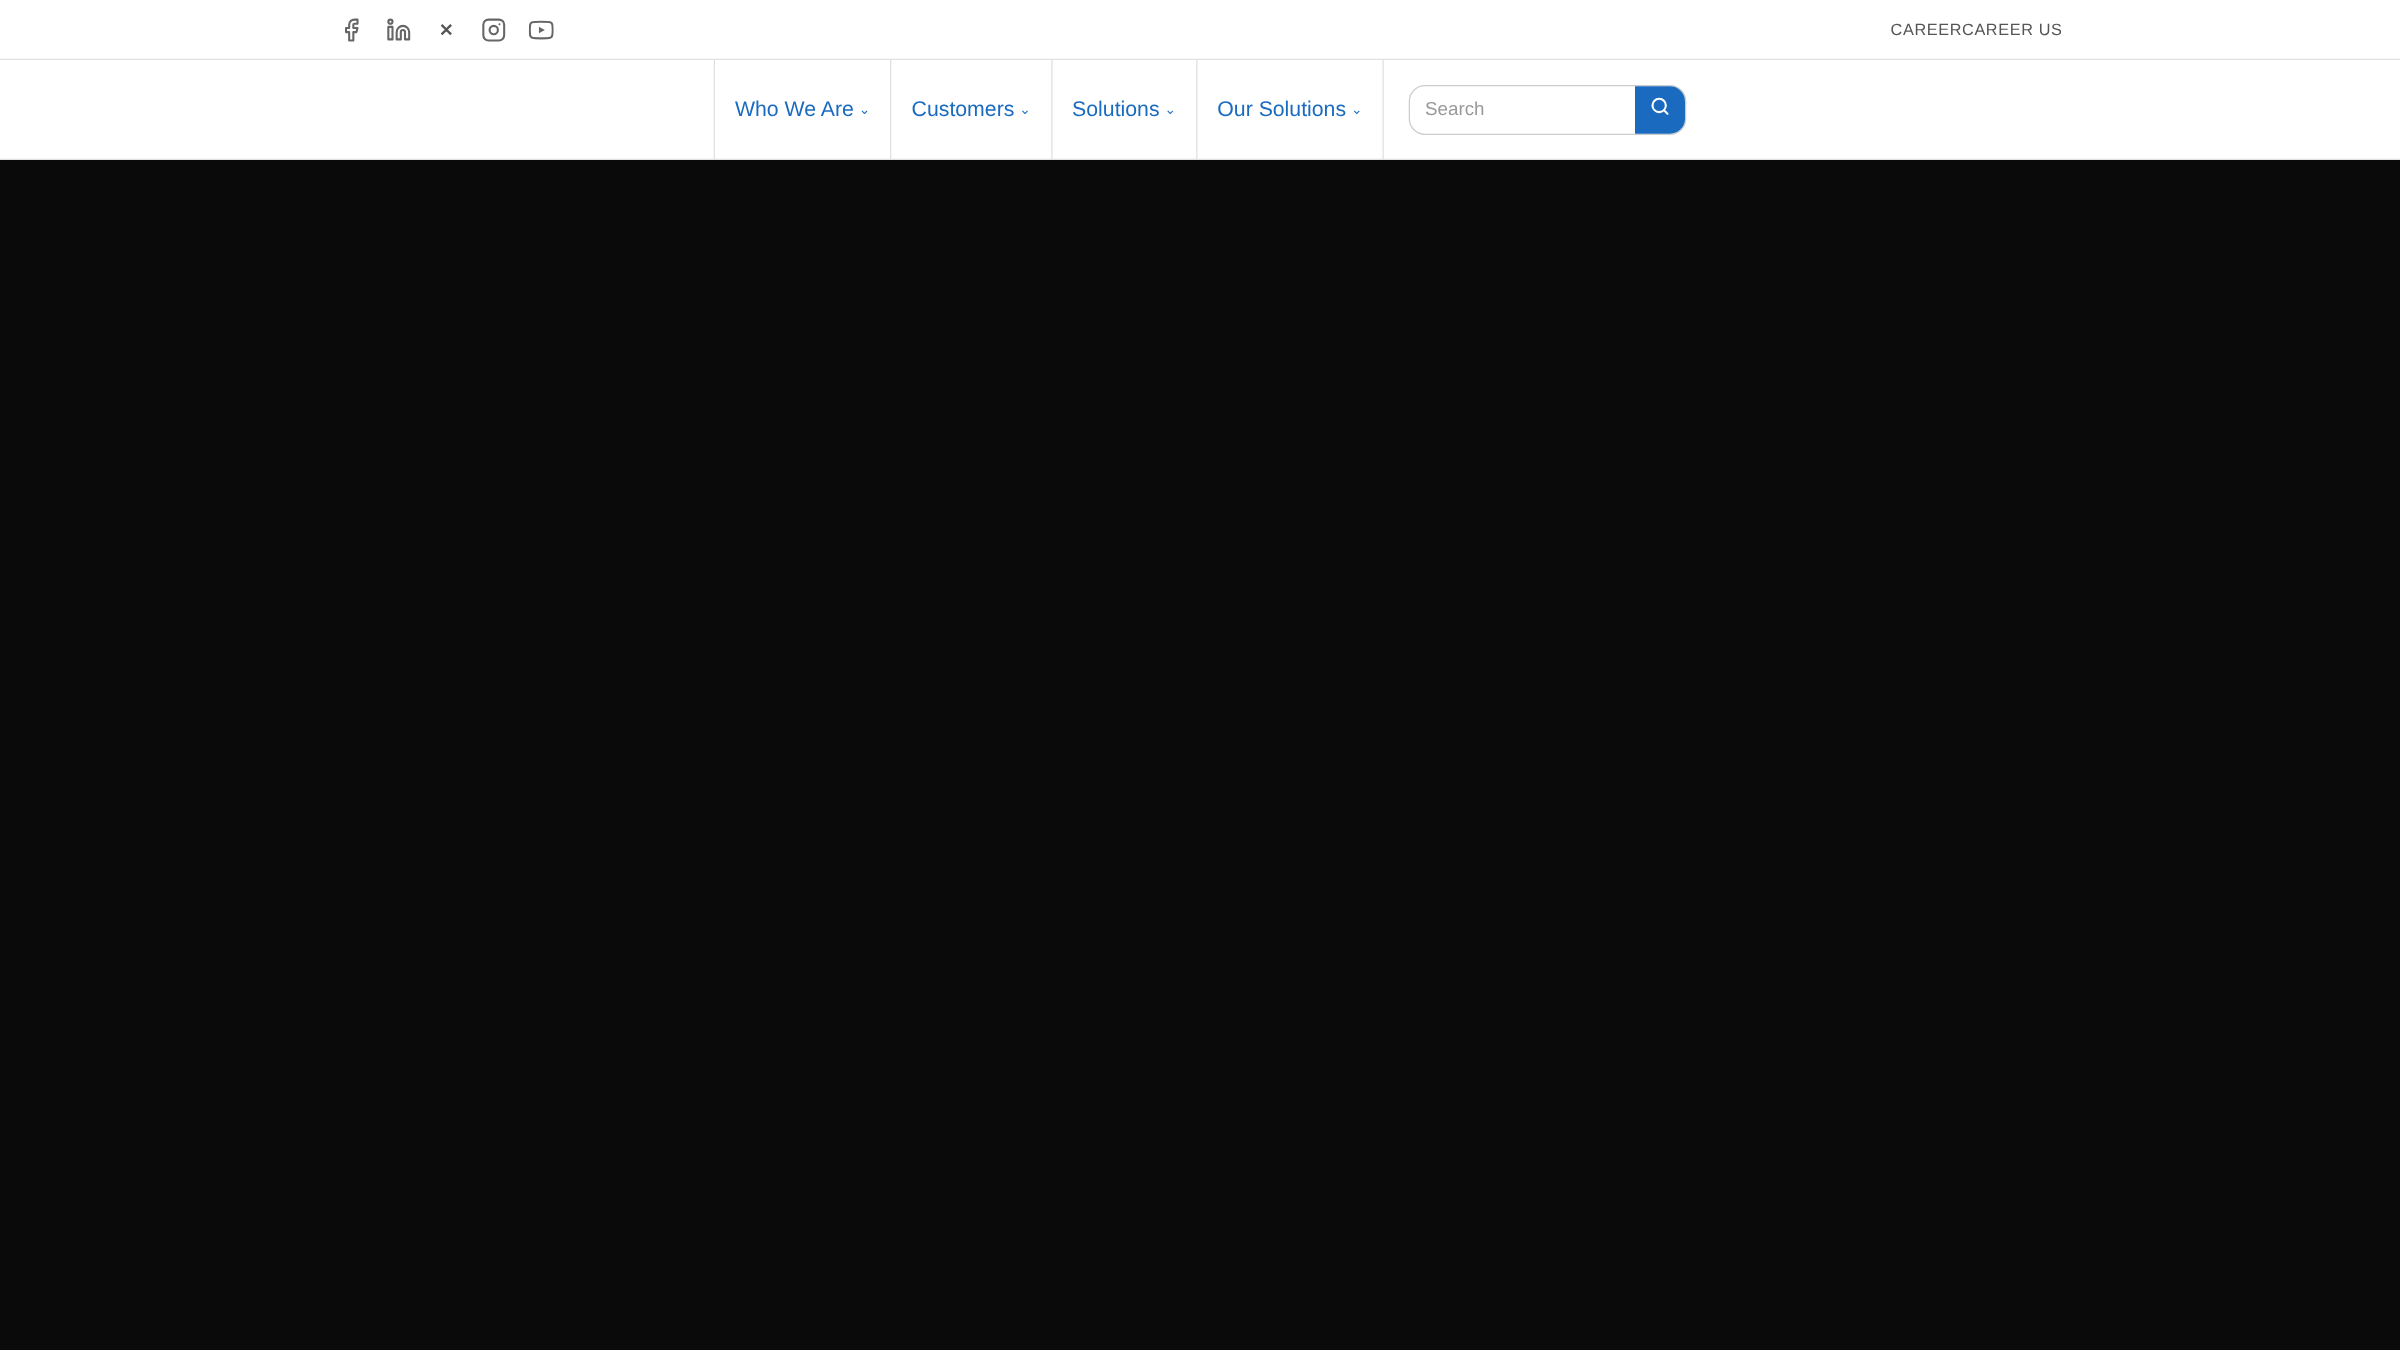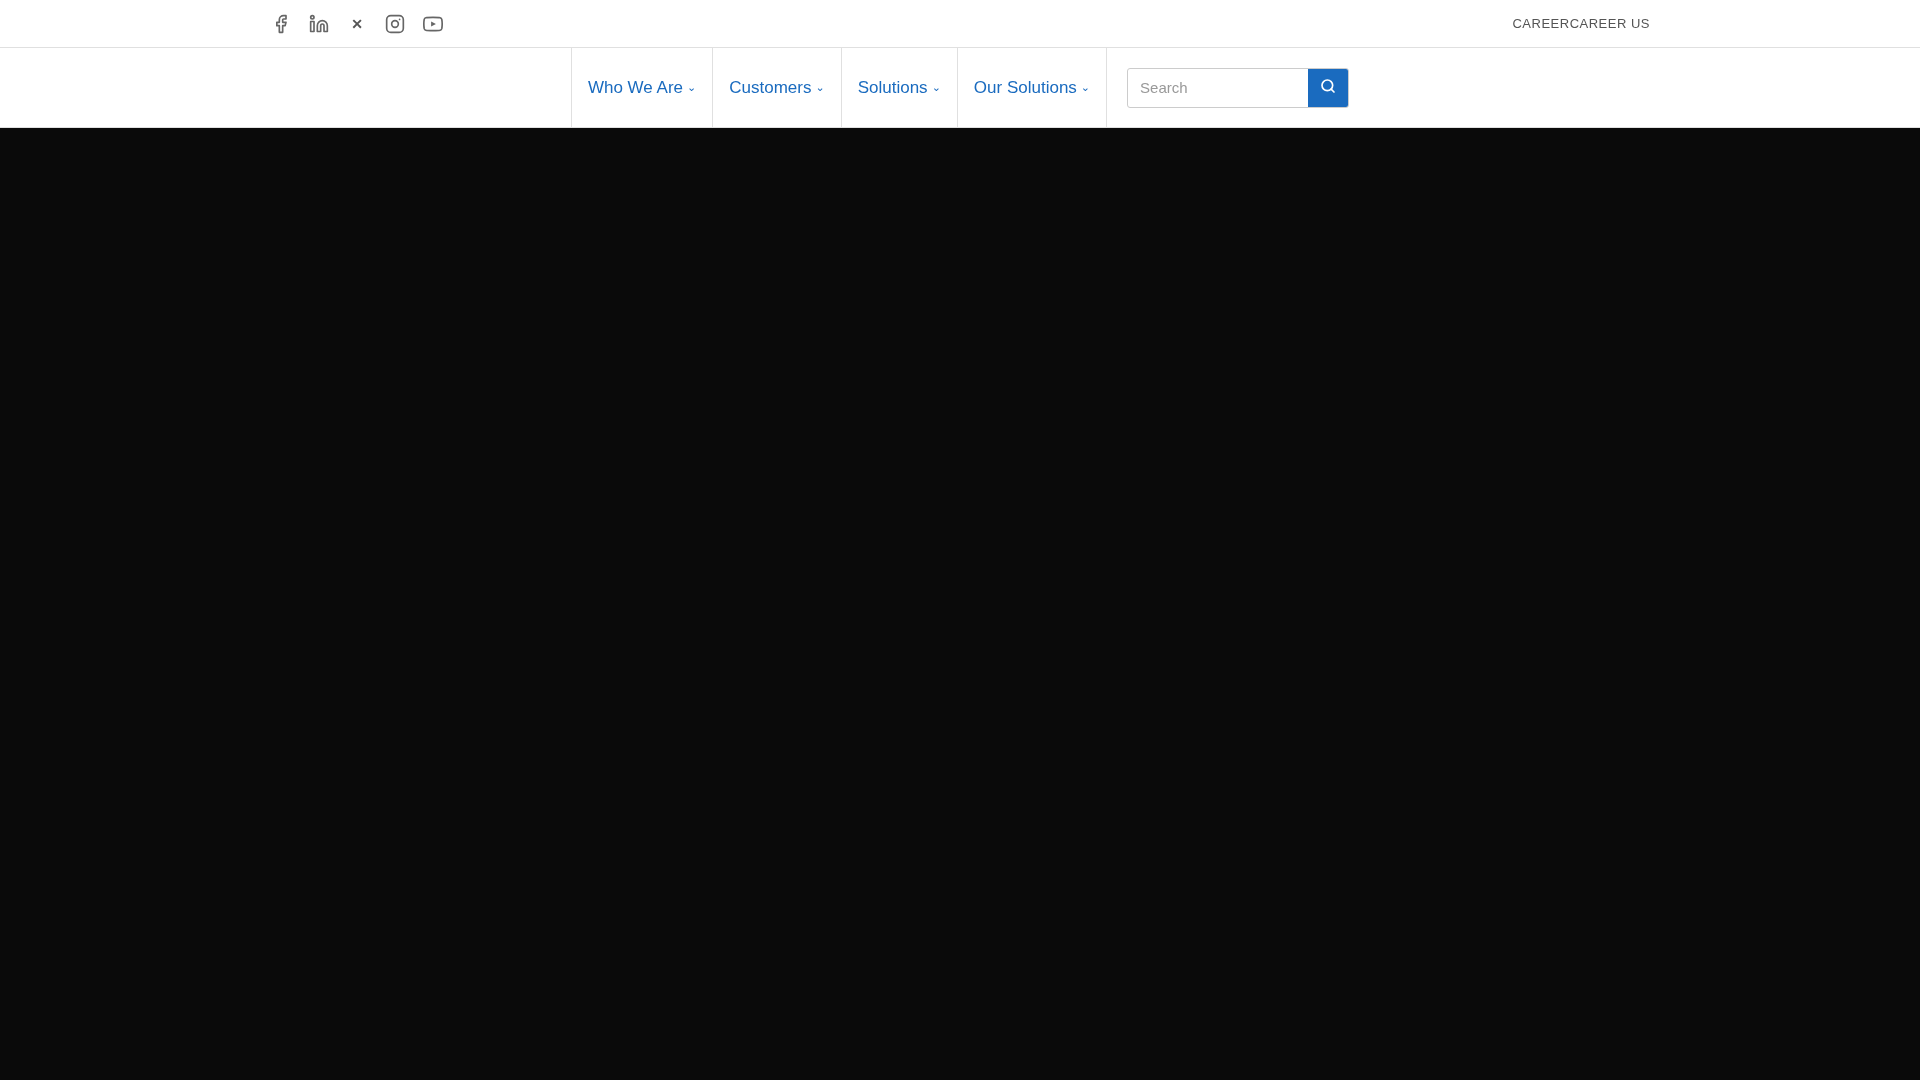--- a/index.html
+++ b/index.html
@@ -97,21 +97,21 @@
     .chevron-icon {
       font-size: 11px;
       color: #1a6bbf;
     }
 
     .search-container {
       display: flex;
       align-items: center;
       margin-left: 20px;
       border: 1px solid #ccc;
-      border-radius: 3px;
+      border-radius: 13px;
       overflow: hidden;
       height: 40px;
     }
 
     .search-input {
       border: none;
       outline: none;
       padding: 0 12px;
       font-size: 15px;
       color: #333;

